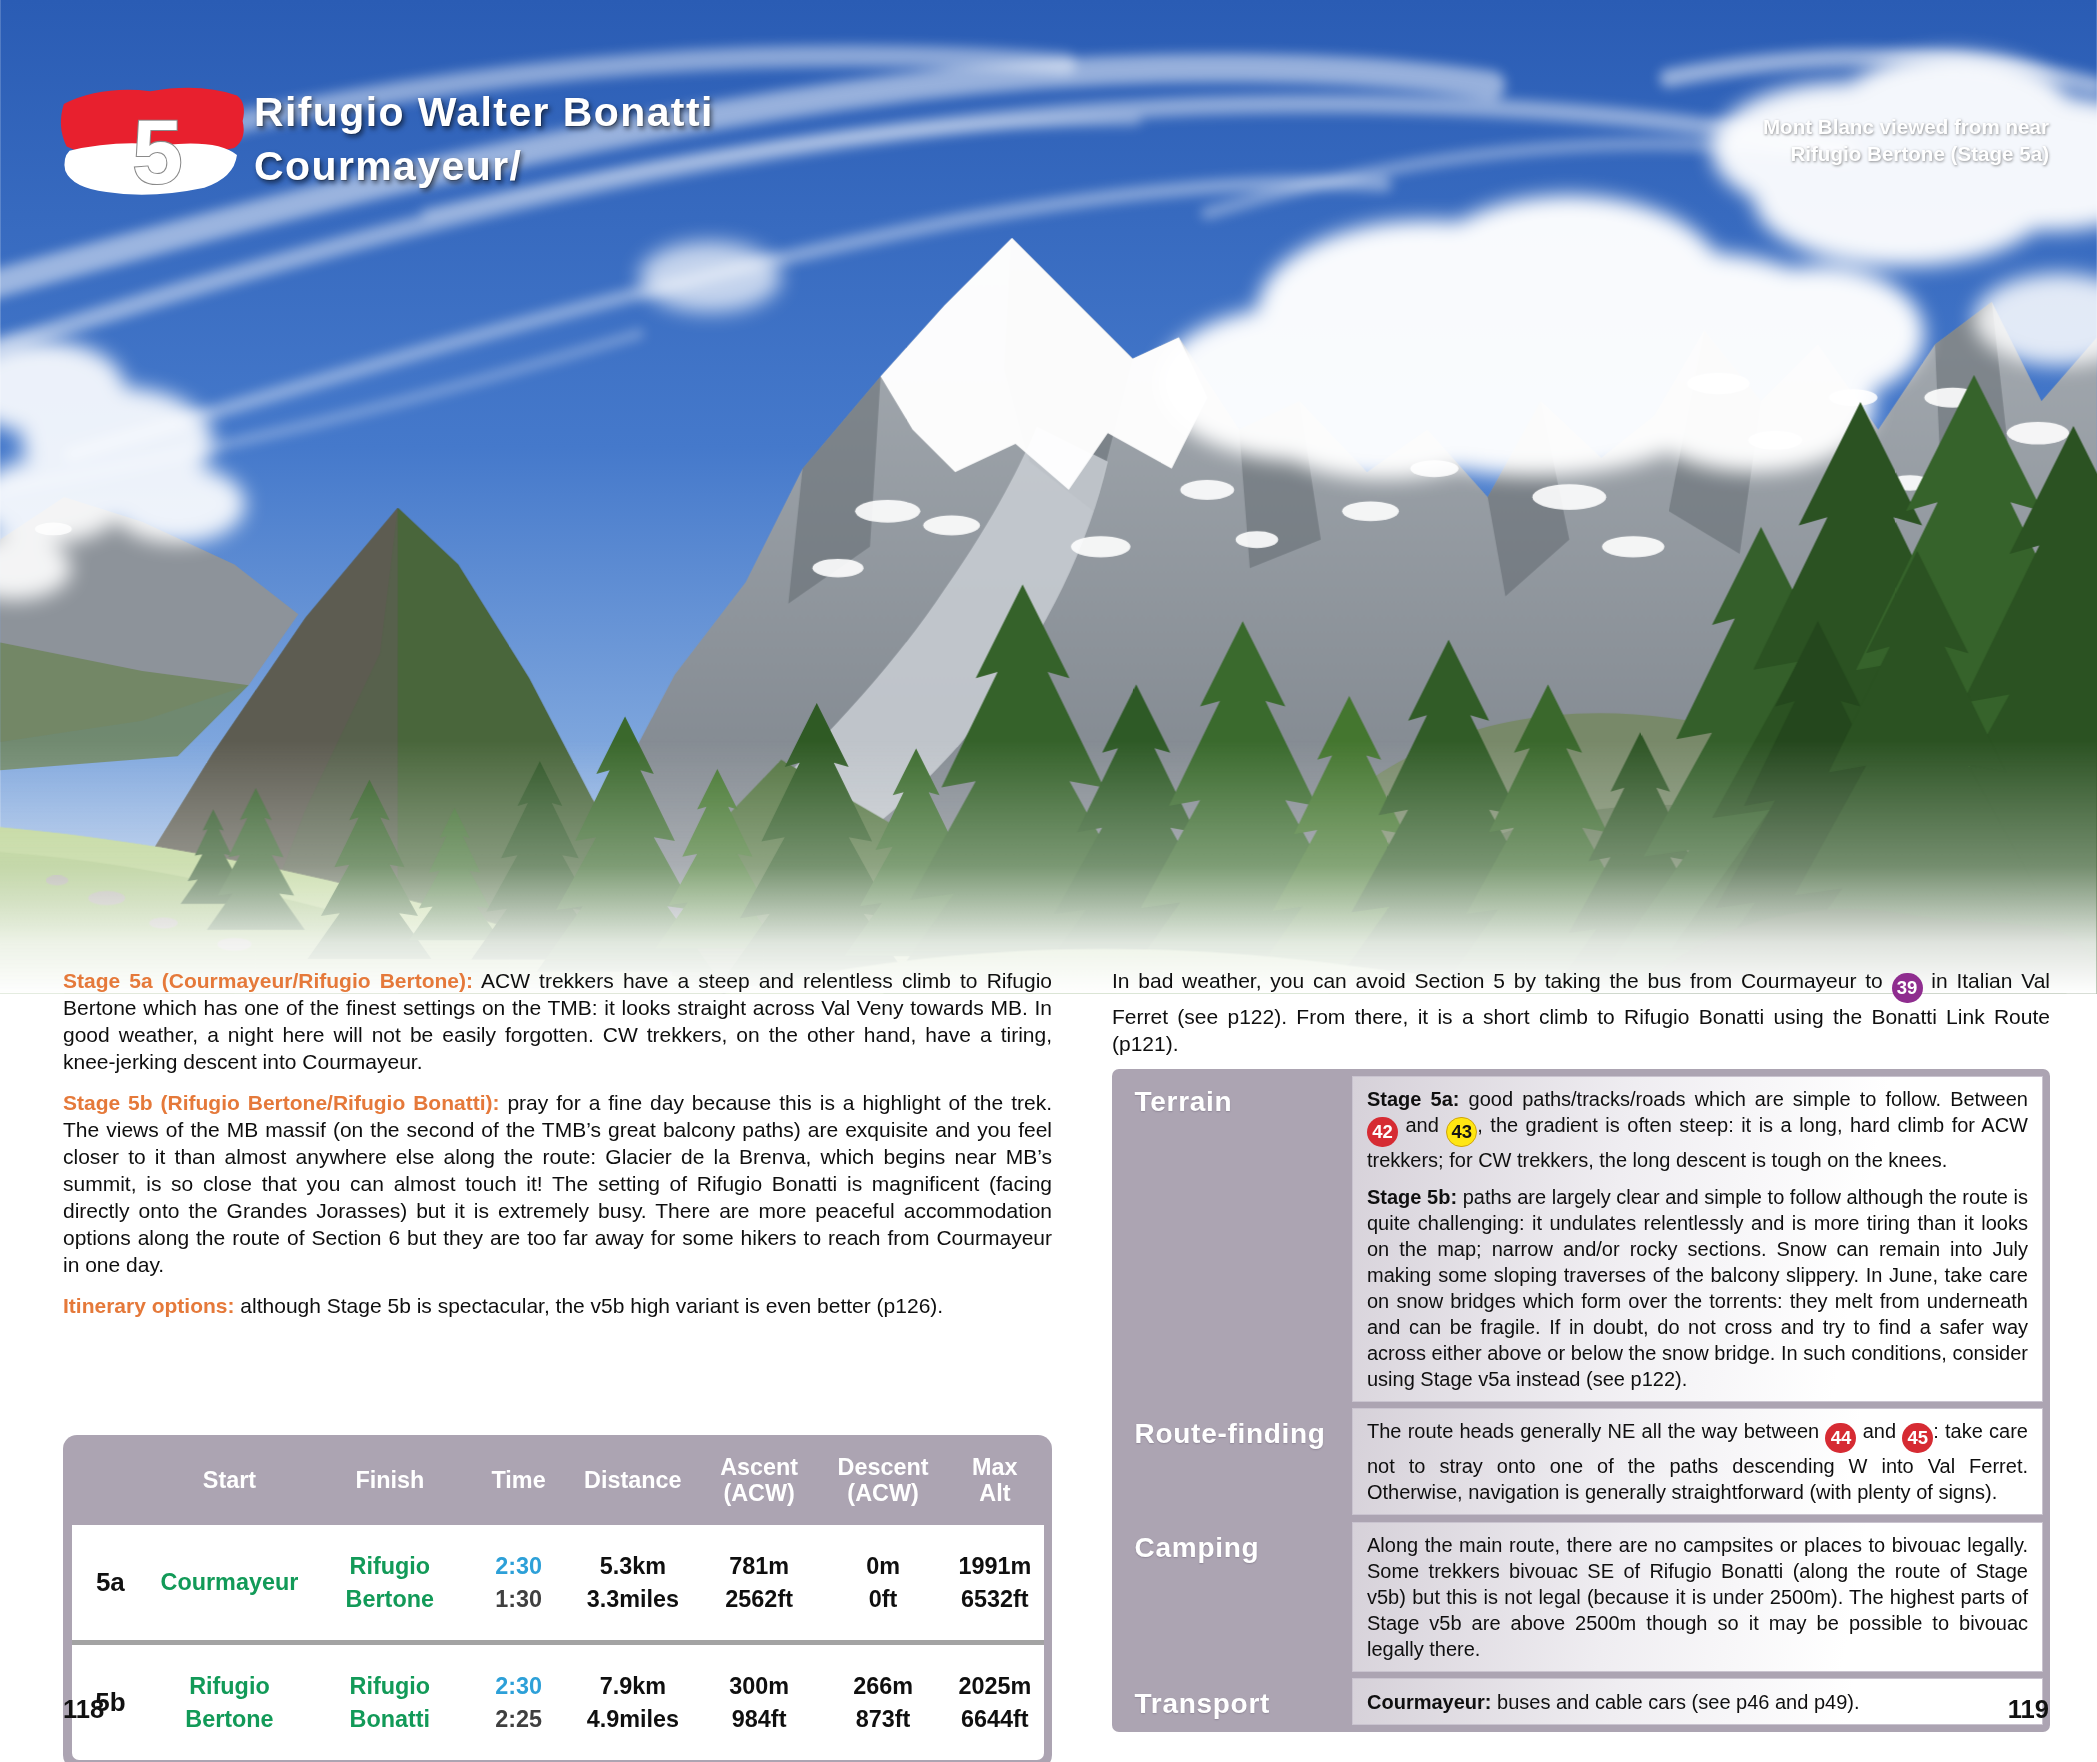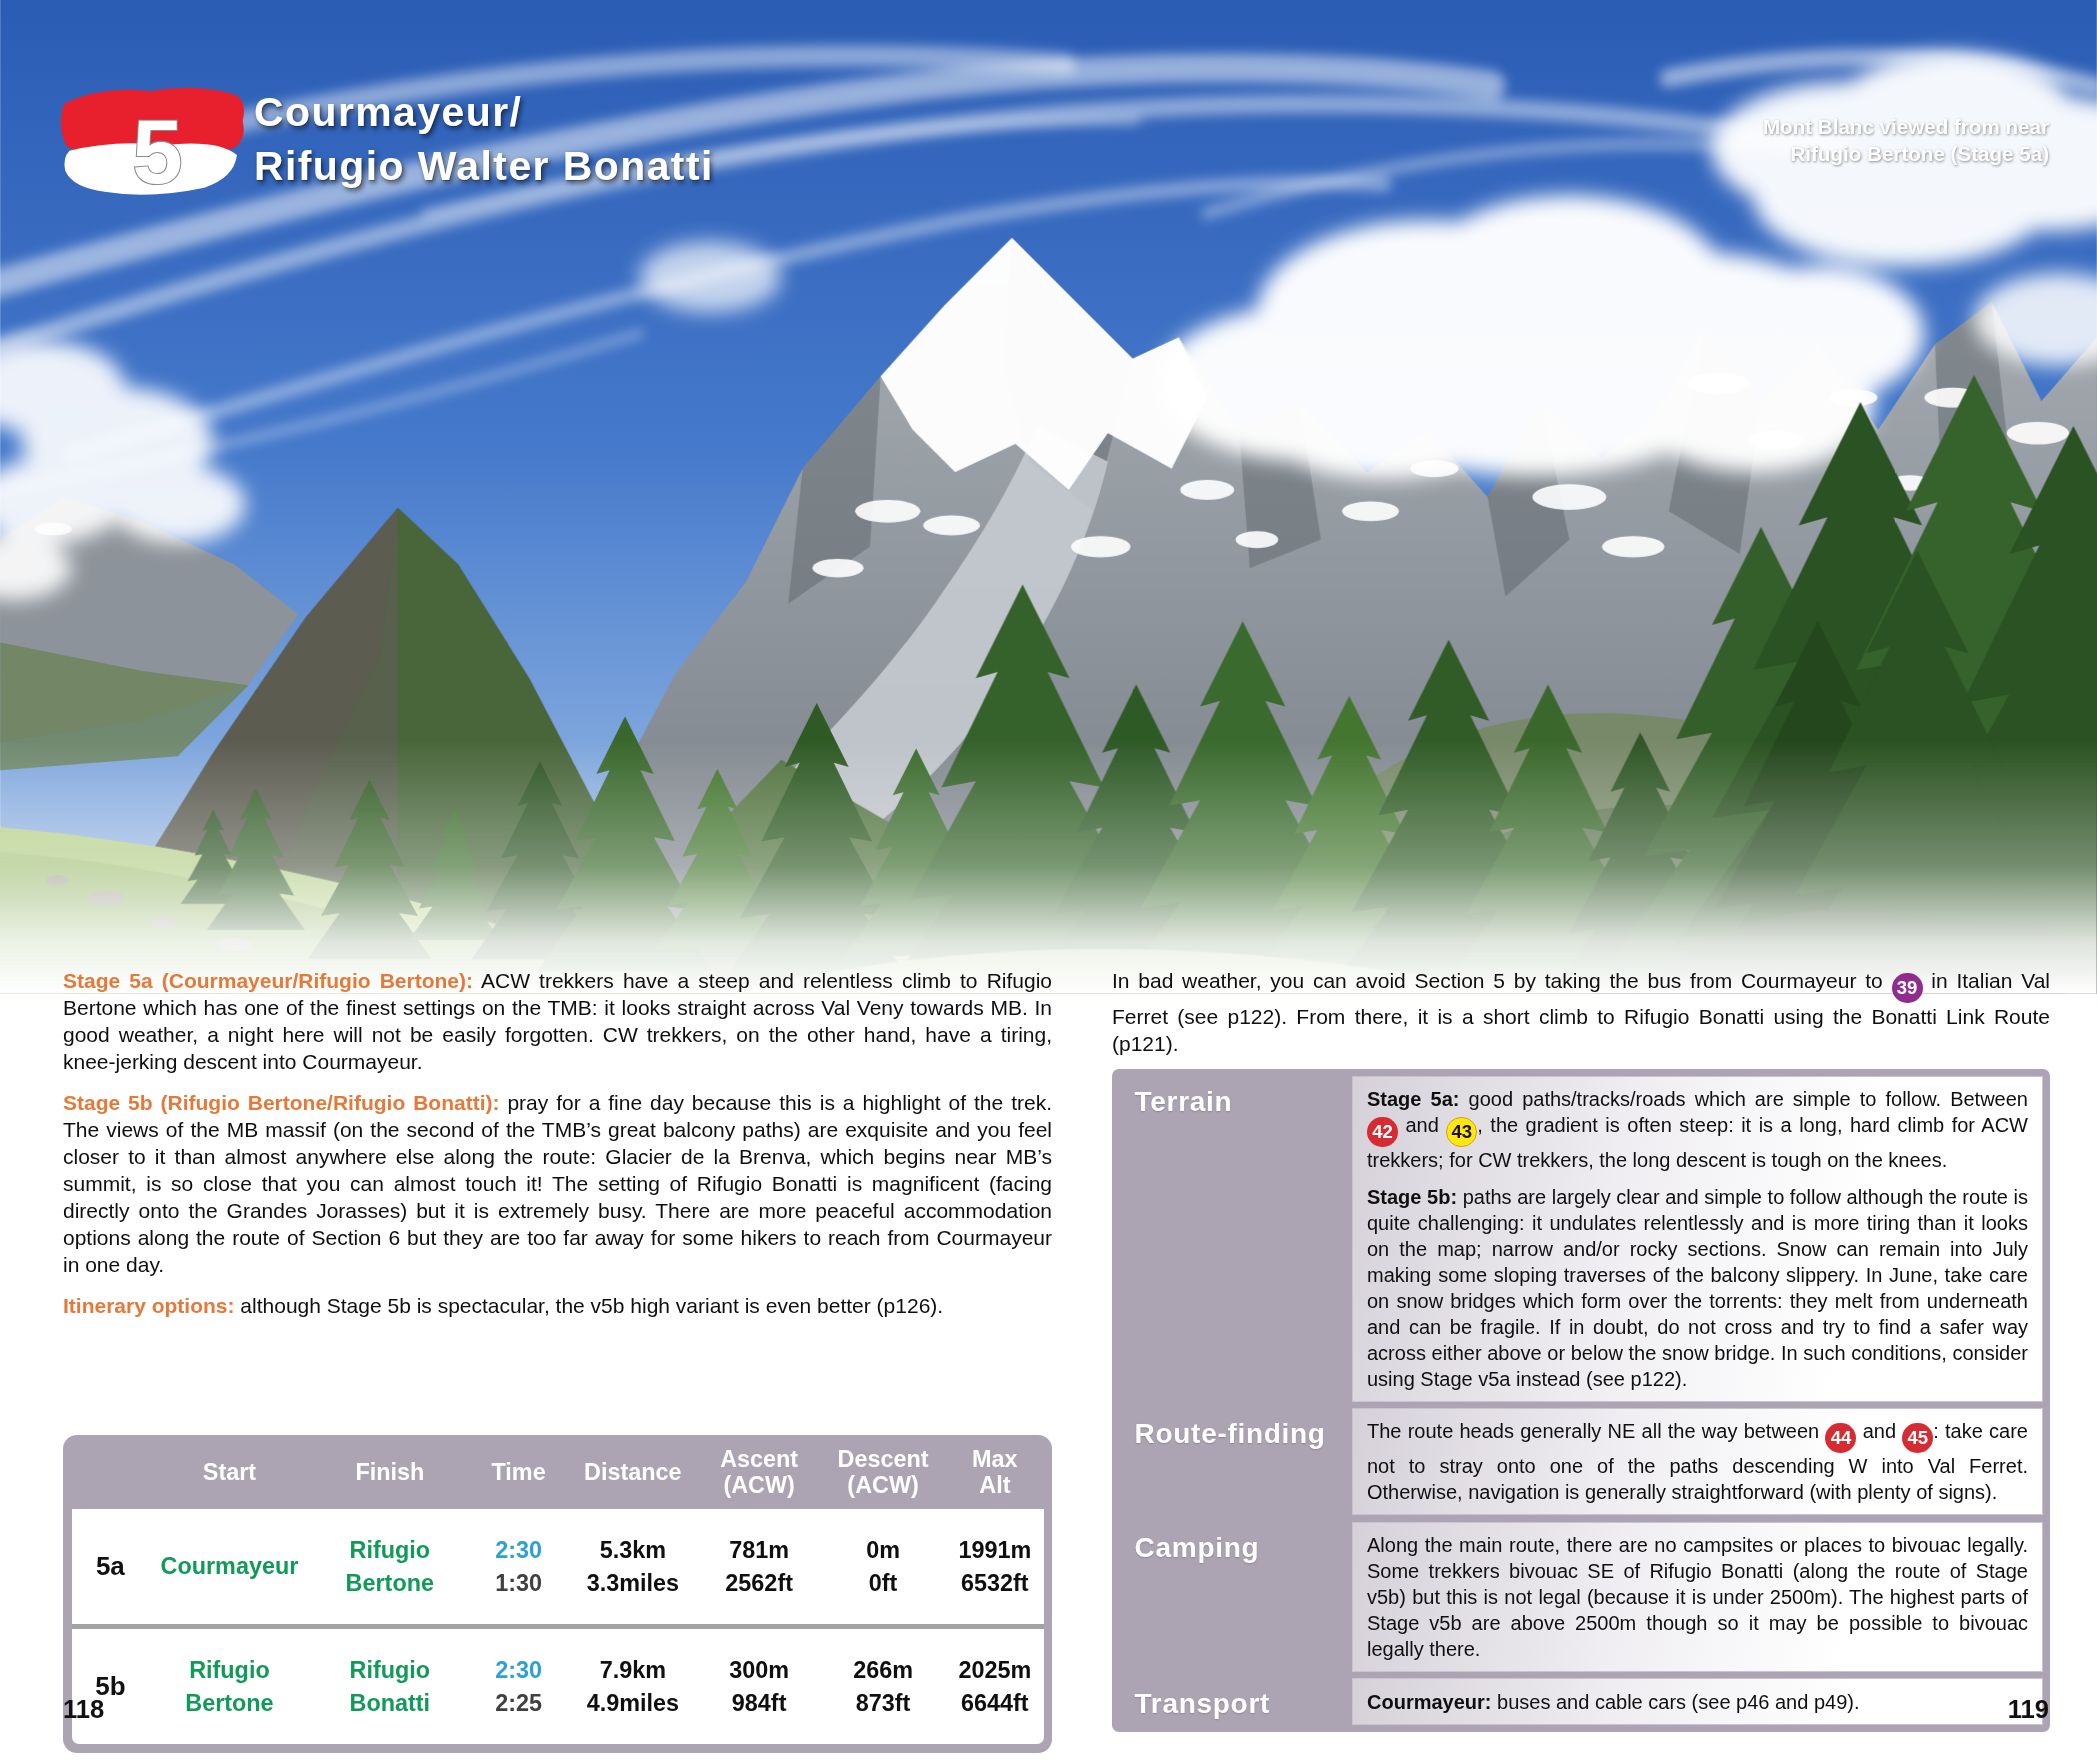--- a/index.html
+++ b/index.html
@@ -25,21 +25,21 @@
   
   .badge{display:inline-block;min-width:31px;height:30px;line-height:30px;border-radius:15.6px;text-align:center;
          color:#fff;font-weight:bold;font-size:18.5px;vertical-align:-5.7px;padding:0 1.4px;box-sizing:border-box;}
   .badge.red{background:#d62b33;}
   .badge.purple{background:#8f2d8f;}
   .badge.yellow{background:#ffe612;color:#141414;border:1.4px solid #cfa40e;line-height:27px;}
   
   .stage-table{position:absolute;left:63px;top:1435px;width:989px;background:#aca4b2;border-radius:14px;
                padding:0 8.5px 8.5px;box-sizing:border-box;}
   .st-grid{display:grid;grid-template-columns:8% 16.5% 16.5% 10% 13.5% 12.5% 13% 10%;}
-  .st-header .hc{height:74px;display:flex;flex-direction:column;justify-content:center;align-items:center;
+  .st-header .hc{height:90px;display:flex;flex-direction:column;justify-content:center;align-items:center;
                  color:#fff;font-weight:bold;font-size:23.4px;line-height:26px;text-align:center;}
   .st-body{background:#ffffff;border-radius:0 0 7px 7px;}
   .st-row{padding:22px 0;}
   .st-row + .st-row{border-top:5px solid #a3a3a3;}
   .cell{display:flex;flex-direction:column;justify-content:center;align-items:center;text-align:center;
         font-weight:bold;font-size:23.4px;line-height:33px;min-height:71px;}
   .c-id{font-size:26px;color:#111;}
   .g{color:#129a58;}
   .t1{color:#2da0d8;}
   .t2{color:#404040;}
@@ -224,22 +224,22 @@
 
     <div class="hdr-badge">
       <svg width="213" height="149" viewBox="0 0 300 210" xmlns="http://www.w3.org/2000/svg">
         <path d="M18,38 Q70,12 140,20 Q210,8 262,26 Q276,36 270,62 Q276,88 258,100 Q190,116 120,106 Q55,116 22,98 Q8,70 18,38 Z" fill="#e8202e"></path>
         <path d="M26,104 Q90,88 160,96 Q235,88 262,110 Q258,142 216,156 Q140,172 78,162 Q30,156 20,132 Q16,114 26,104 Z" fill="#ffffff"></path>
         <text x="150" y="150" text-anchor="middle" font-family="Liberation Sans, sans-serif" font-size="128" font-weight="bold" fill="#ffffff" stroke="#8a8a8a" stroke-width="3" paint-order="stroke">5</text>
       </svg>
     </div>
 
     <div class="hdr-title">
+      <div>Rifugio Walter Bonatti</div>
       <div>Courmayeur/</div>
-      <div>Rifugio Walter Bonatti</div>
     </div>
 
     <div class="photo-caption">
       <div>Mont Blanc viewed from near</div>
       <div>Rifugio Bertone (Stage 5a)</div>
     </div>
   </div>
 
   <div class="col left">
     <p><span class="lead">Stage 5a (Courmayeur/Rifugio Bertone):</span><span> ACW trekkers have a steep and relentless climb to Rifugio Bertone which has one of the finest settings on the TMB: it looks straight across Val Veny towards MB. In good weather, a night here will not be easily forgotten. CW trekkers, on the other hand, have a tiring, knee-jerking descent into Courmayeur.</span></p>

